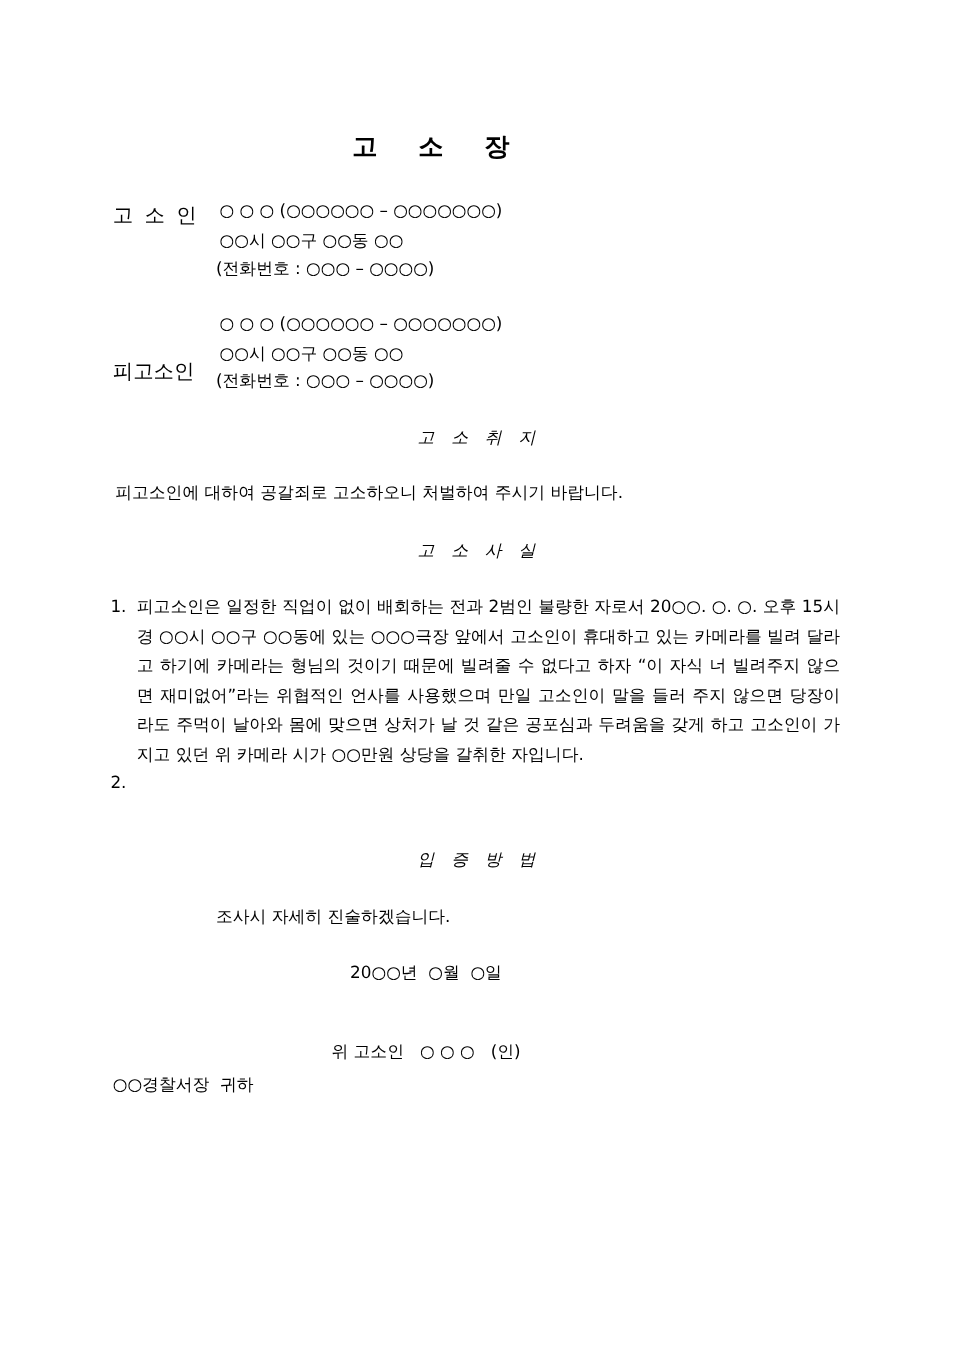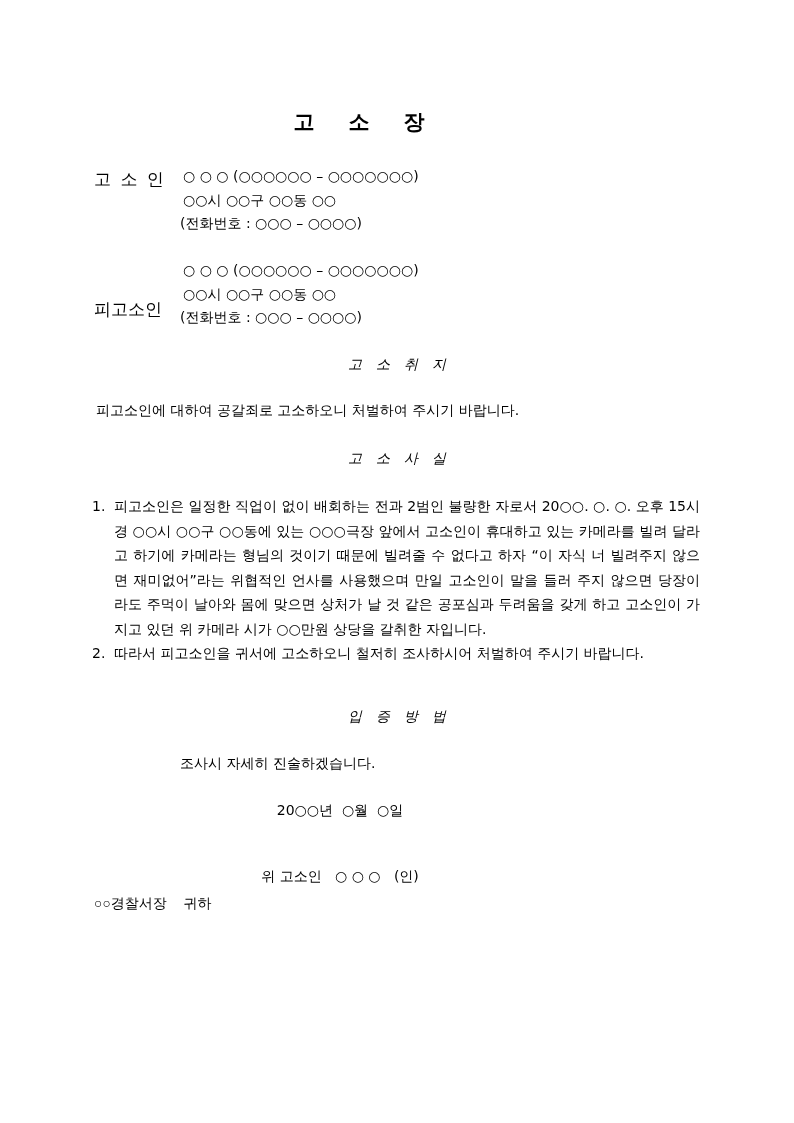--- a/index.html
+++ b/index.html
@@ -9,21 +9,21 @@
       color: #000; font-size: 14px;
     }
     .abs { position: absolute; white-space: nowrap; }
     .title { left: 0; width: 718px; top: 108px; text-align: center; font-size: 21px; font-weight: bold; letter-spacing: 34px; text-indent: 34px; }
     .label { font-size: 17px; letter-spacing: 2px; }
     .line { font-size: 14px; }
     .heading { left: 0; width: 794px; text-align: center; font-size: 14px; letter-spacing: 14px; text-indent: 14px; font-style: italic; }
     .para { left: 92px; width: 608px; font-size: 14px; line-height: 24.5px; }
     .item { position: relative; padding-left: 22px; text-align: justify; text-align-last: left; white-space: normal; }
     .item .num { position: absolute; left: 0; top: 0; }
-    .center-line { left: 0; width: 680px; text-align: center; }
+    .center-line { left: 0; width: 680px; text-align: center; padding-left: 15px; }
   </style>
 </head>
 <body>
 
 <div>
   <div class="abs title">고소장</div>
 
   <div class="abs label" style="left:94px; top:168px;">고 소 인</div>
   <div class="abs line" style="left:183px; top:168px;">○ ○ ○ (○○○○○○ – ○○○○○○○)</div>
   <div class="abs line" style="left:183px; top:192px;">○○시 ○○구 ○○동 ○○</div>
@@ -38,24 +38,23 @@
   <div class="abs line" style="left:96px; top:402px;">피고소인에 대하여 공갈죄로 고소하오니 처벌하여 주시기 바랍니다.</div>
 
   <div class="abs heading" style="top:450px;">고소사실</div>
   <div class="abs para" style="top:494px;">
     <div class="item">
       <span class="num">1.</span>
       <span>피고소인은 일정한 직업이 없이 배회하는 전과 2범인 불량한 자로서 20○○. ○. ○. 오후 15시경 ○○시 ○○구 ○○동에 있는 ○○○극장 앞에서 고소인이 휴대하고 있는 카메라를 빌려 달라고 하기에 카메라는 형님의 것이기 때문에 빌려줄 수 없다고 하자 “이 자식 너 빌려주지 않으면 재미없어”라는 위협적인 언사를 사용했으며 만일 고소인이 말을 들러 주지 않으면 당장이라도 주먹이 날아와 몸에 맞으면 상처가 날 것 같은 공포심과 두려움을 갖게 하고 고소인이 가지고 있던 위 카메라 시가 ○○만원 상당을 갈취한 자입니다.</span>
     </div>
     <div class="item">
       <span class="num">2.</span>
-      <span>따라서 피고소인을 귀서에 고소하오니 철저히 조사하시어 처벌하여 주시기 바랍니다.</span>
     </div>
   </div>
 
   <div class="abs heading" style="top:708px;">입증방법</div>
   <div class="abs line" style="left:180px; top:755px;">조사시 자세히 진술하겠습니다.</div>
 
   <div class="abs center-line" style="top:802px; white-space:pre;">20○○년  ○월  ○일</div>
   <div class="abs center-line" style="top:868px; white-space:pre;">위 고소인   ○ ○ ○   (인)</div>
 
-  <div class="abs line" style="left:94px; top:895px; white-space:pre;font-family:Liberation Mono, monospace;">○○경찰서장  귀하</div>
+  <div class="abs line" style="left:94px; top:895px; white-space:pre;">○○경찰서장  귀하</div>
 </div>
 
 </body></html>

